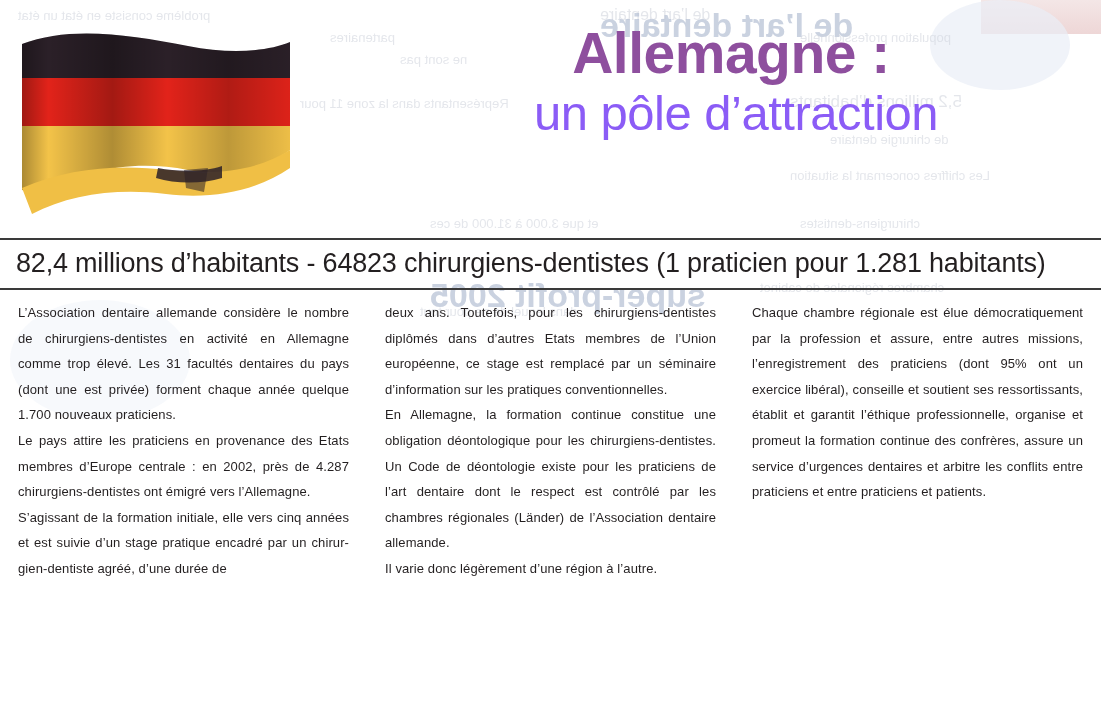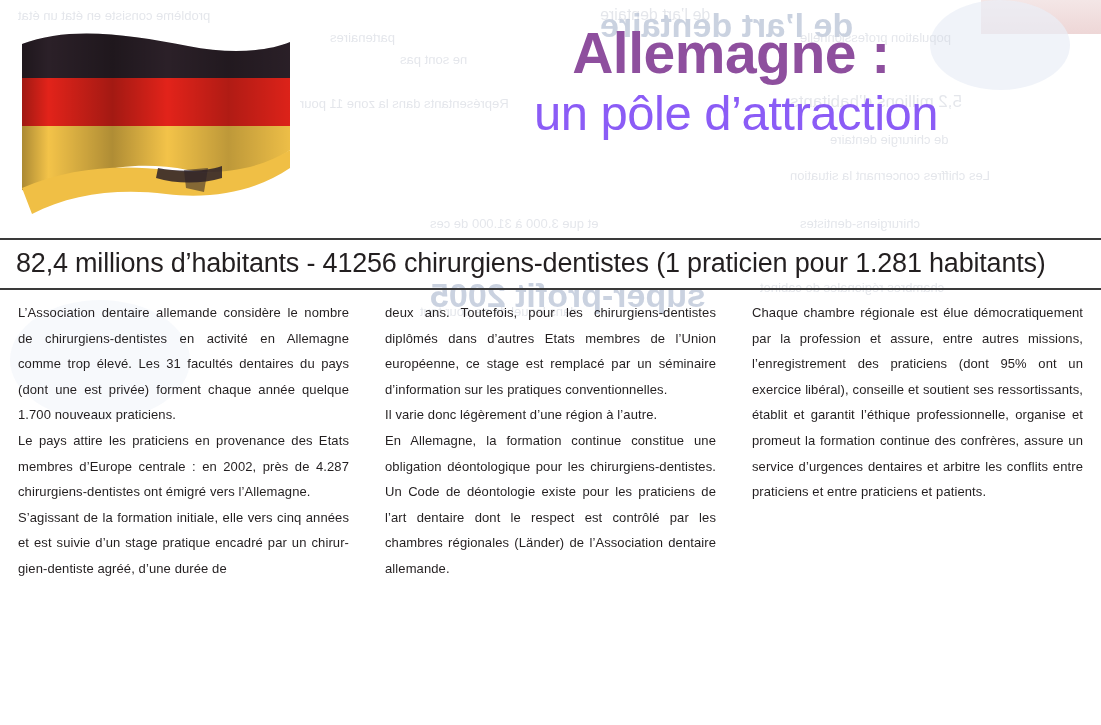--- a/index.html
+++ b/index.html
@@ -200,30 +200,30 @@
     <path d="M176,152 L200,150 L196,174 L178,170 Z" fill="#2b2028" opacity=".55"></path>
   </svg>
 
   <div id="title-block">
     <div id="title-line-1">Allemagne :</div>
     <div id="title-line-2" class="title-line-blue">un pôle d’attraction</div>
   </div>
 </div>
 
 <div id="stats-band">
-  <div id="stats-text">82,4 millions d’habitants - 41256 chirurgiens-dentistes (1 praticien pour 1.281 habitants)</div>
+  <div id="stats-text">82,4 millions d’habitants - 64823 chirurgiens-dentistes (1 praticien pour 1.281 habitants)</div>
 </div>
 
 <div id="columns">
   <div class="column">
     <p>L’Association dentaire allemande considère le nombre de chirurgiens-dentistes en activité en Allemagne comme trop élevé. Les 31 facultés dentaires du pays (dont une est privée) forment chaque année quelque 1.700 nouveaux praticiens.</p>
     <p>Le pays attire les praticiens en provenance des Etats membres d’Europe centrale : en 2002, près de 4.287 chirurgiens-dentistes ont émigré vers l’Allemagne.</p>
     <p>S’agissant de la formation initiale, elle vers cinq années et est suivie d’un stage pratique encadré par un chirur-gien-dentiste agréé, d’une durée de</p>
   </div>
   <div class="column">
     <p>deux ans. Toutefois, pour les chirurgiens-dentistes diplômés dans d’autres Etats membres de l’Union européenne, ce stage est remplacé par un séminaire d’information sur les pratiques conventionnelles.</p>
+    <p>En Allemagne, la formation continue constitue une obligation déontologique pour les chirurgiens-dentistes. Un Code de déontologie existe pour les praticiens de l’art dentaire dont le respect est contrôlé par les chambres régionales (Länder) de l’Association dentaire allemande.</p>
     <p>Il varie donc légèrement d’une région à l’autre.</p>
-    <p>En Allemagne, la formation continue constitue une obligation déontologique pour les chirurgiens-dentistes. Un Code de déontologie existe pour les praticiens de l’art dentaire dont le respect est contrôlé par les chambres régionales (Länder) de l’Association dentaire allemande.</p>
   </div>
   <div class="column">
     <p>Chaque chambre régionale est élue démocratiquement par la profession et assure, entre autres missions, l’enregistrement des praticiens (dont 95% ont un exercice libéral), conseille et soutient ses ressortissants, établit et garantit l’éthique professionnelle, organise et promeut la formation continue des confrères, assure un service d’urgences dentaires et arbitre les conflits entre praticiens et entre praticiens et patients.</p>
   </div>
 </div>
 
 </body></html>

